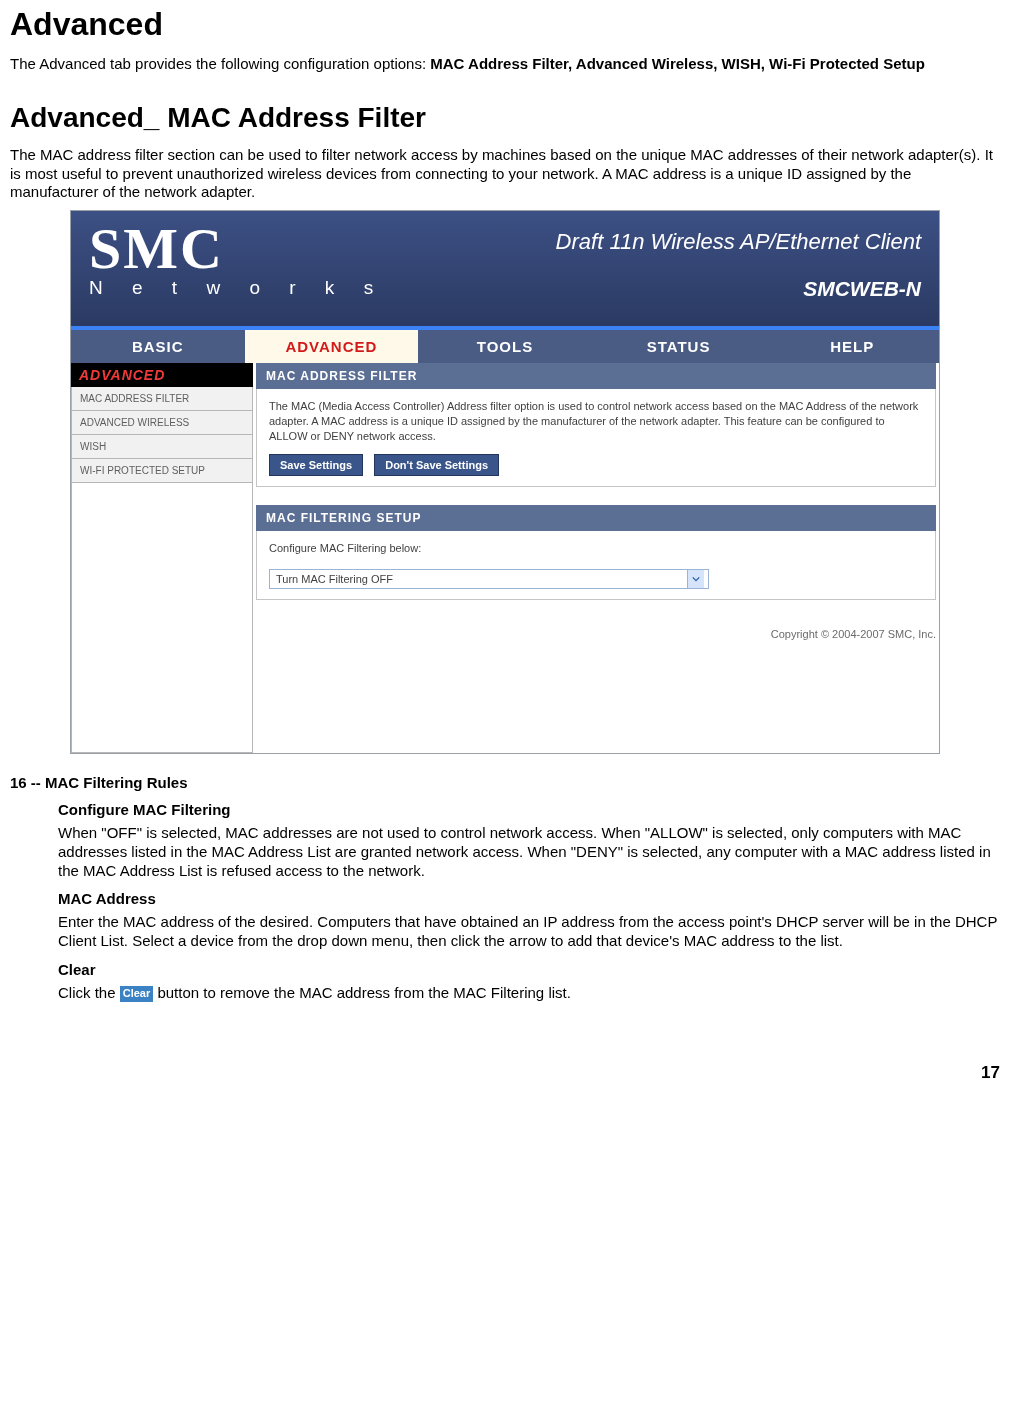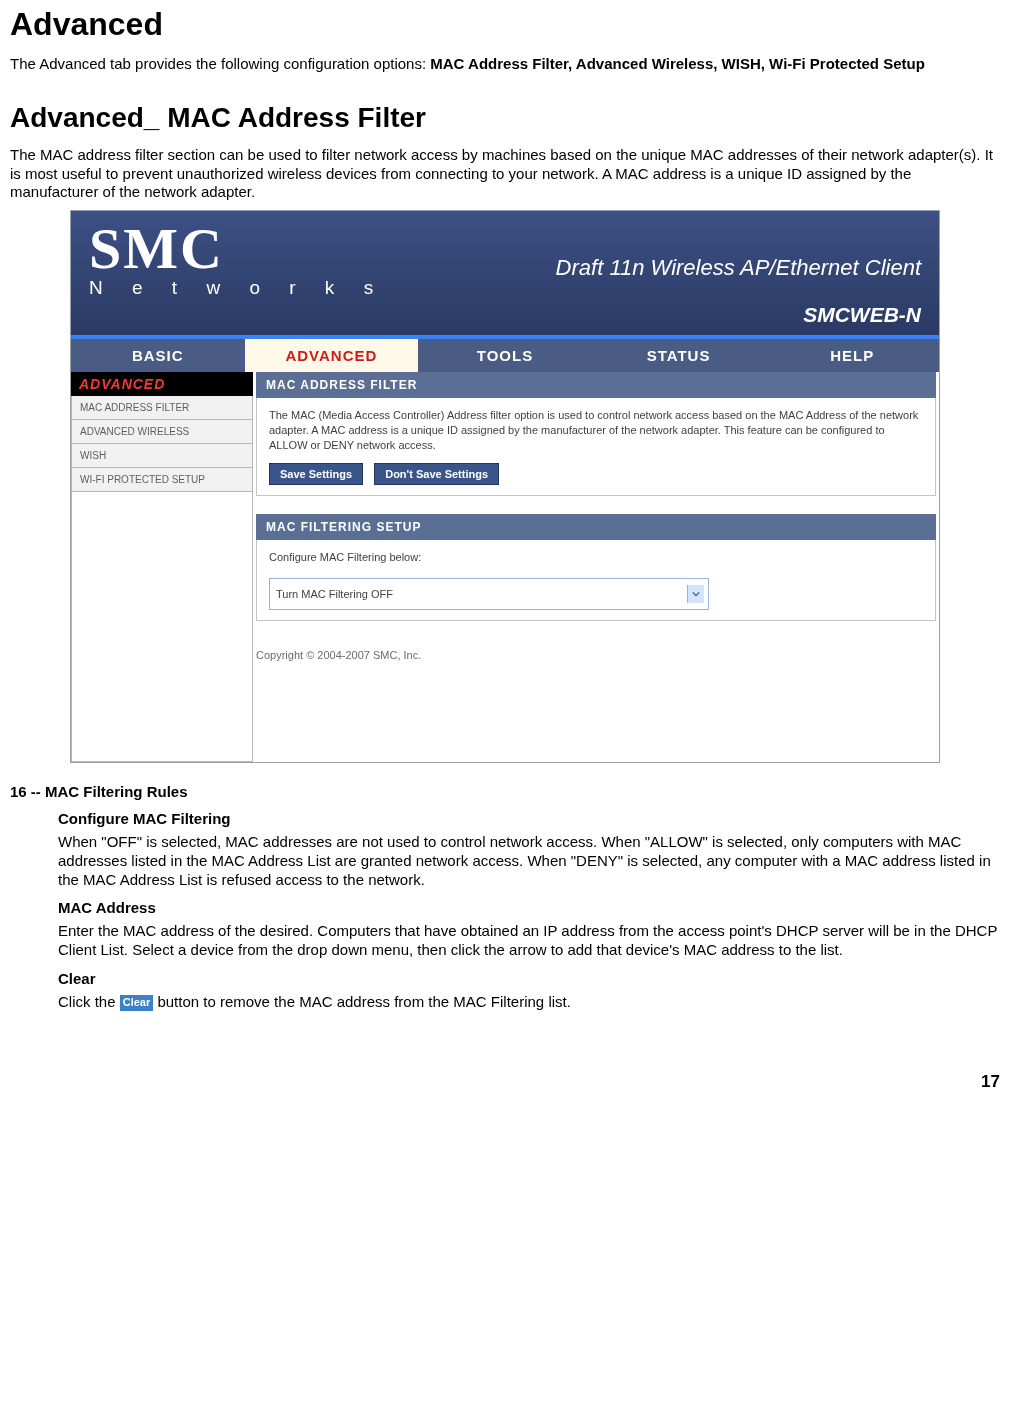--- a/index.html
+++ b/index.html
@@ -9,46 +9,46 @@
   .h-macfilter { font-size: 28px; font-weight: bold; margin-bottom: 12px; }
   .desc { font-size: 15px; line-height: 1.25; margin-bottom: 8px; }
 
   .screenshot-wrap { text-align: center; margin-bottom: 20px; }
   .screenshot { display: inline-block; width: 870px; border: 1px solid #9aa0a8; text-align: left; }
   .ss-header { background: #374a78; background: linear-gradient(#3d5084, #2a3a63); padding: 12px 18px 8px 18px; min-height: 115px; }
   .ss-header-top { display: flex; justify-content: space-between; align-items: flex-start; }
   .logo-block { }
   .logo-smc { font-family: "Times New Roman", Georgia, serif; color: #fff; font-weight: bold; font-size: 58px; letter-spacing: 2px; line-height: 0.9; }
   .logo-net { color: #fff; font-size: 19px; letter-spacing: 12px; margin-top: 2px; }
-  .header-right { text-align: right; color: #fff; margin-top: 26px; }
+  .header-right { text-align: right; color: #fff; }
   .draft-text { font-size: 22px; font-style: italic; margin-top: 6px; }
   .model-text { font-size: 21px; font-style: italic; font-weight: bold; margin-top: 22px; }
 
   .nav { display: flex; background: #4a5c83; border-top: 4px solid #3b82f6; }
   .nav-item { flex: 1; text-align: center; color: #fff; font-size: 15px; font-weight: bold; padding: 8px 0; letter-spacing: 1px; }
   .nav-item.active { background: #fef9e8; color: #d21a1a; border-bottom: 2px solid #fef9e8; margin-bottom: -2px; }
 
   .ss-body { display: flex; align-items: flex-start; background: #fff; }
   .sidebar { width: 182px; flex-shrink: 0; }
   .sidebar-hdr { background: #000; color: #f03a3a; font-weight: bold; font-style: italic; letter-spacing: 1px; font-size: 14px; padding: 4px 8px; }
   .sidebar-item { border: 1px solid #b7b7b7; border-top: none; padding: 6px 8px; font-size: 10px; color: #5e5e5e; background: #f1f1f1; }
   .sidebar-fill { height: 270px; border: 1px solid #b7b7b7; border-top: none; background: #fff; }
 
   .content { flex: 1; background: #fff; padding: 0 3px 0 3px; }
   .panel { margin-bottom: 18px; }
   .panel-hdr { background: #5b6e94; color: #fff; font-weight: bold; letter-spacing: 1px; font-size: 12px; padding: 6px 10px; }
   .panel-body { border: 1px solid #c5c5c5; border-top: none; padding: 10px 12px; font-size: 11px; color: #3f3f3f; line-height: 1.35; }
   .btn-row { margin-top: 10px; }
   .btn-blue { display: inline-block; background: #3a5589; color: #fff; border: 1px solid #22355c; font-size: 11px; font-weight: bold; padding: 3px 10px; margin-right: 8px; }
   .cfg-label { font-size: 11px; margin-bottom: 13px; }
-  .dropdown { border: 1px solid #9bb3d6; height: 32px; width: 440px; display: flex; align-items: center; justify-content: space-between; padding: 0 4px 0 6px; font-size: 11px; background: #fff; }
+  .dropdown { border: 1px solid #9bb3d6; height: 20px; width: 440px; display: flex; align-items: center; justify-content: space-between; padding: 0 4px 0 6px; font-size: 11px; background: #fff; }
   .dd-btn { width: 17px; height: 18px; background: #d5e4fb; border-left: 1px solid #9bb3d6; display: flex; align-items: center; justify-content: center; }
   .dd-btn svg { width: 8px; height: 8px; }
 
-  .copyright { text-align: left; font-size: 11px; color: #6b6b6b; padding: 10px 0 16px 0; }
+  .copyright { text-align: right; font-size: 11px; color: #6b6b6b; padding: 10px 0 16px 0; }
 
   .rules-num { font-size: 15px; font-weight: bold; margin-bottom: 10px; }
   .rules-block { margin-left: 48px; }
   .subhead { font-weight: bold; font-size: 15px; margin-bottom: 6px; }
   .para { font-size: 15px; line-height: 1.25; margin-bottom: 10px; }
   .clear-btn-inline { display: inline-block; background: #3a82c4; color: #fff; font-size: 11px; font-weight: bold; padding: 1px 3px; vertical-align: 1px; }
 
   .page-num { text-align: right; font-weight: bold; font-size: 17px; margin-top: 60px; }
 </style>
 </head>

